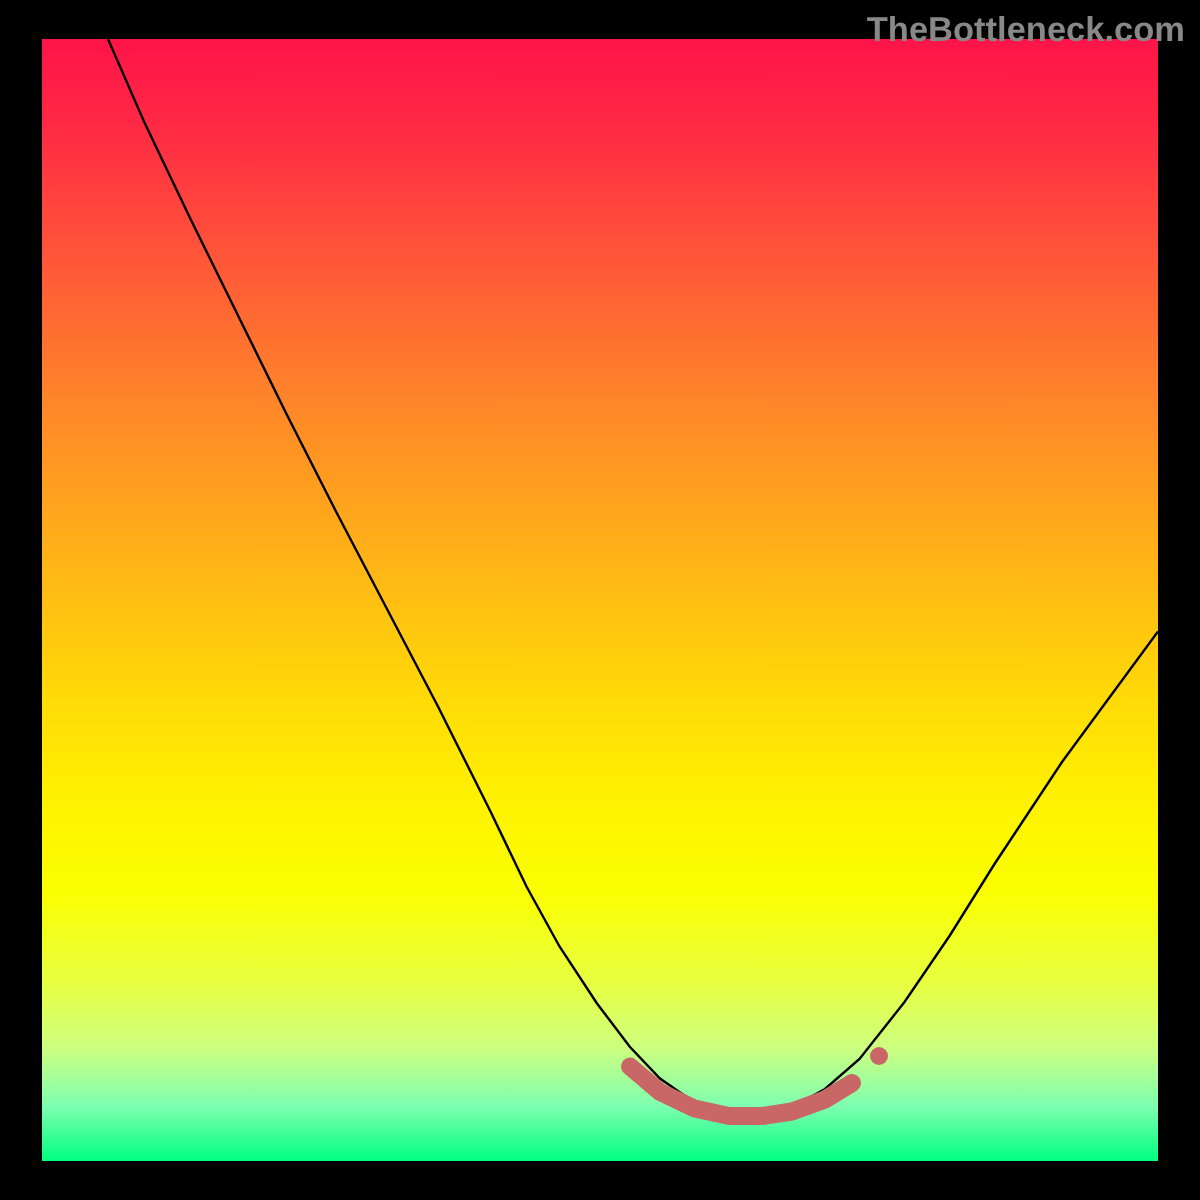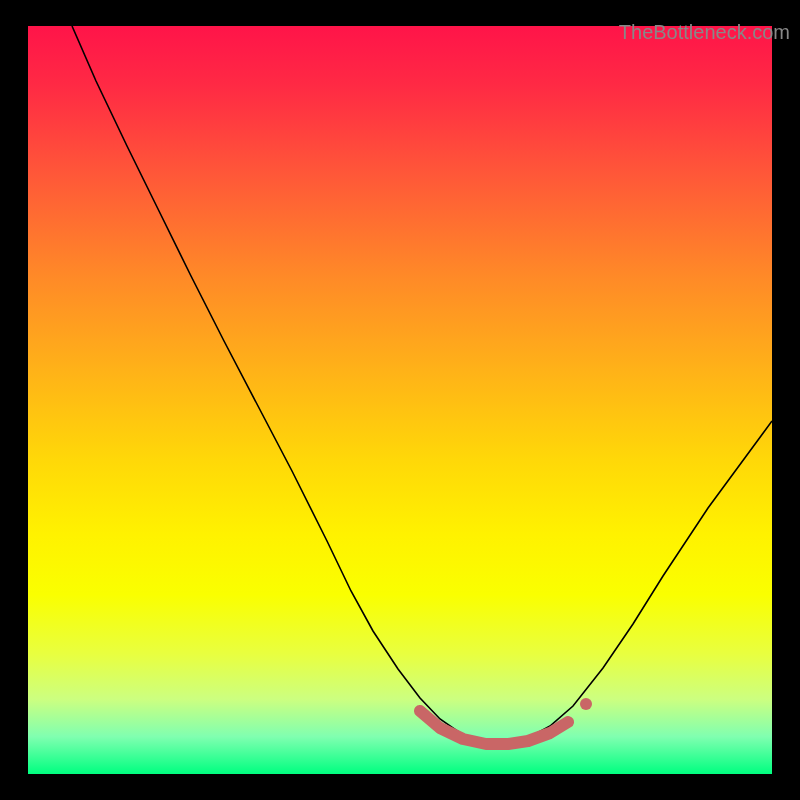--- a/index.html
+++ b/index.html
@@ -6,25 +6,25 @@
   body {
     width: 800px;
     height: 800px;
     background: #000;
     position: relative;
     font-family: Arial, sans-serif;
     overflow: hidden;
   }
   .watermark {
     position: absolute;
-    top: 21px;
+    top: 6px;
     right: 10px;
     color: #888;
-    font-size: 20px;
-    font-weight: normal;
+    font-size: 23px;
+    font-weight: bold;
     z-index: 10;
   }
   .plot-area {
     position: absolute;
     left: 28px;
     top: 26px;
     width: 744px;
     height: 748px;
   }
   .gradient-bg {

